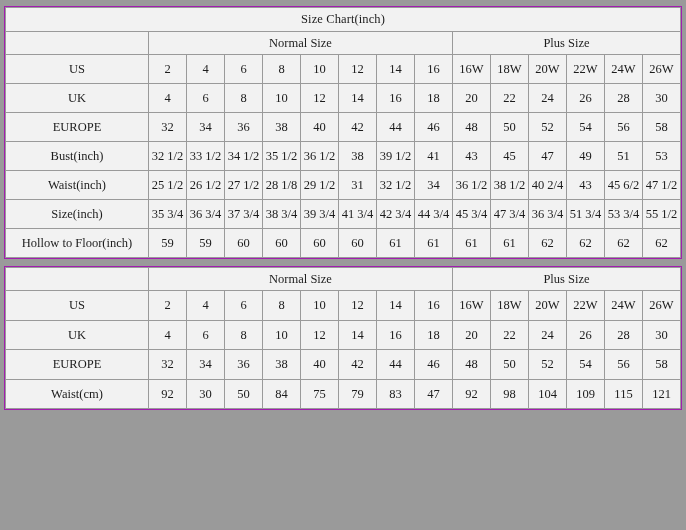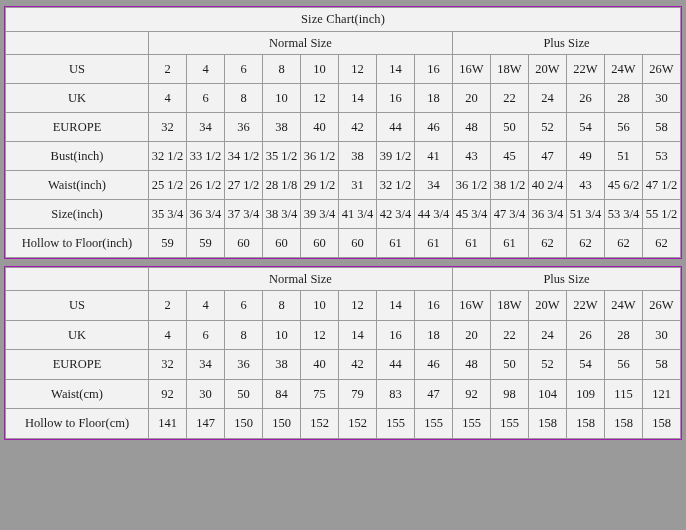--- a/index.html
+++ b/index.html
@@ -291,34 +291,17 @@
           <td class="val">47</td>
           <td class="val">92</td>
           <td class="val">98</td>
           <td class="val">104</td>
           <td class="val">109</td>
           <td class="val">115</td>
           <td class="val">121</td>
         </tr>
 
 
-        <tr class="data-row">
-          <td class="row-label-wide">Hollow to Floor(cm)</td>
-          <td class="val">141</td>
-          <td class="val">147</td>
-          <td class="val">150</td>
-          <td class="val">150</td>
-          <td class="val">152</td>
-          <td class="val">152</td>
-          <td class="val">155</td>
-          <td class="val">155</td>
-          <td class="val">155</td>
-          <td class="val">155</td>
-          <td class="val">158</td>
-          <td class="val">158</td>
-          <td class="val">158</td>
-          <td class="val">158</td>
-        </tr>
       </tbody>
     </table>
   </div>
 
 </div>
 
 </body></html>

